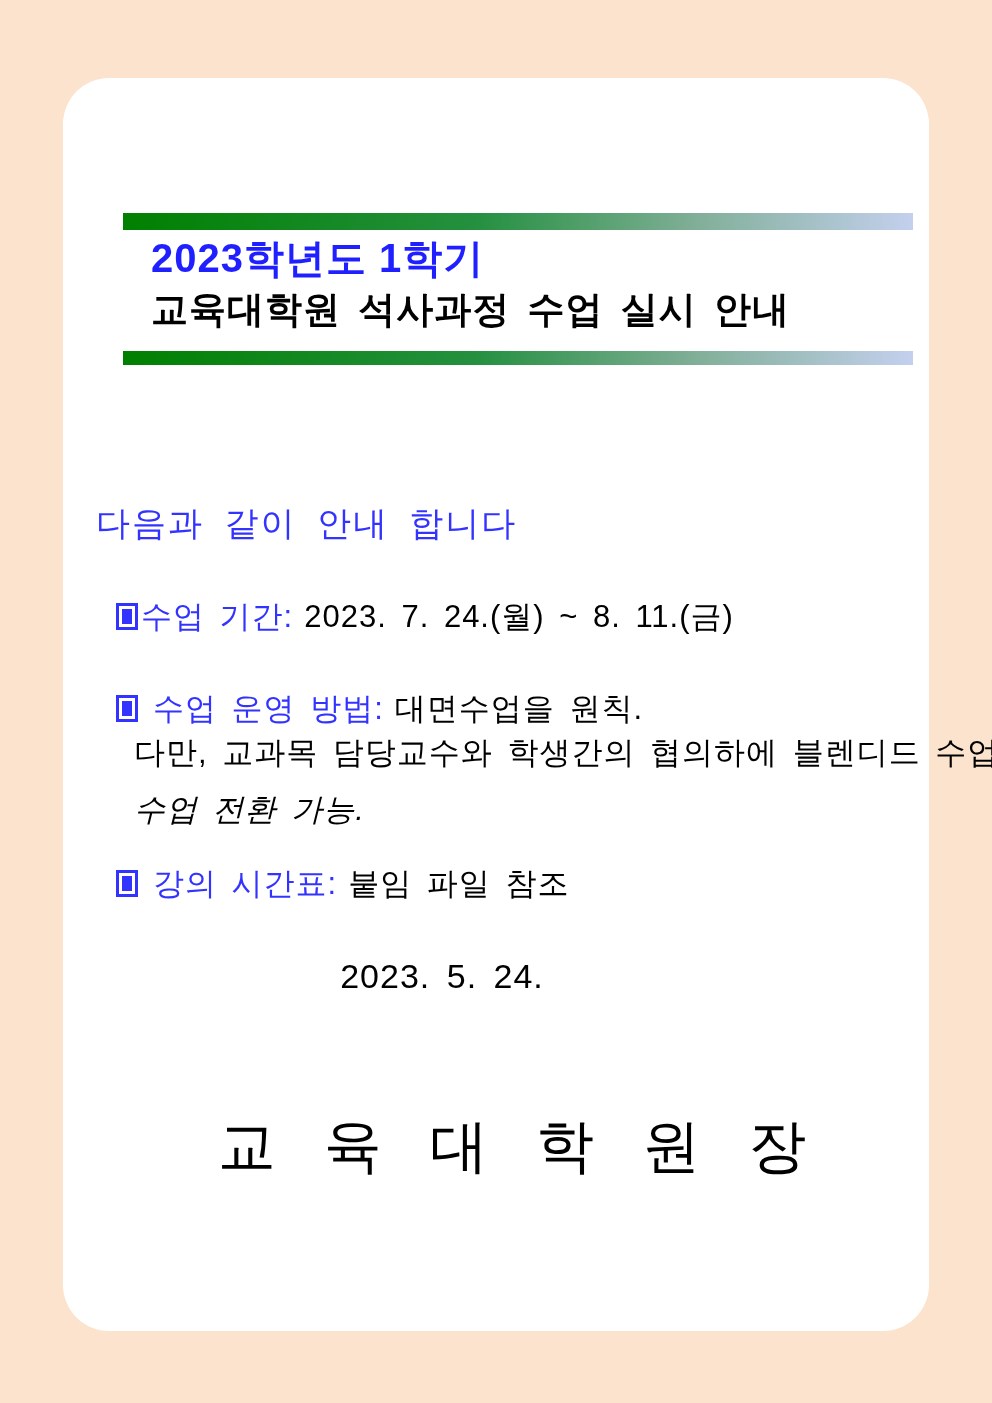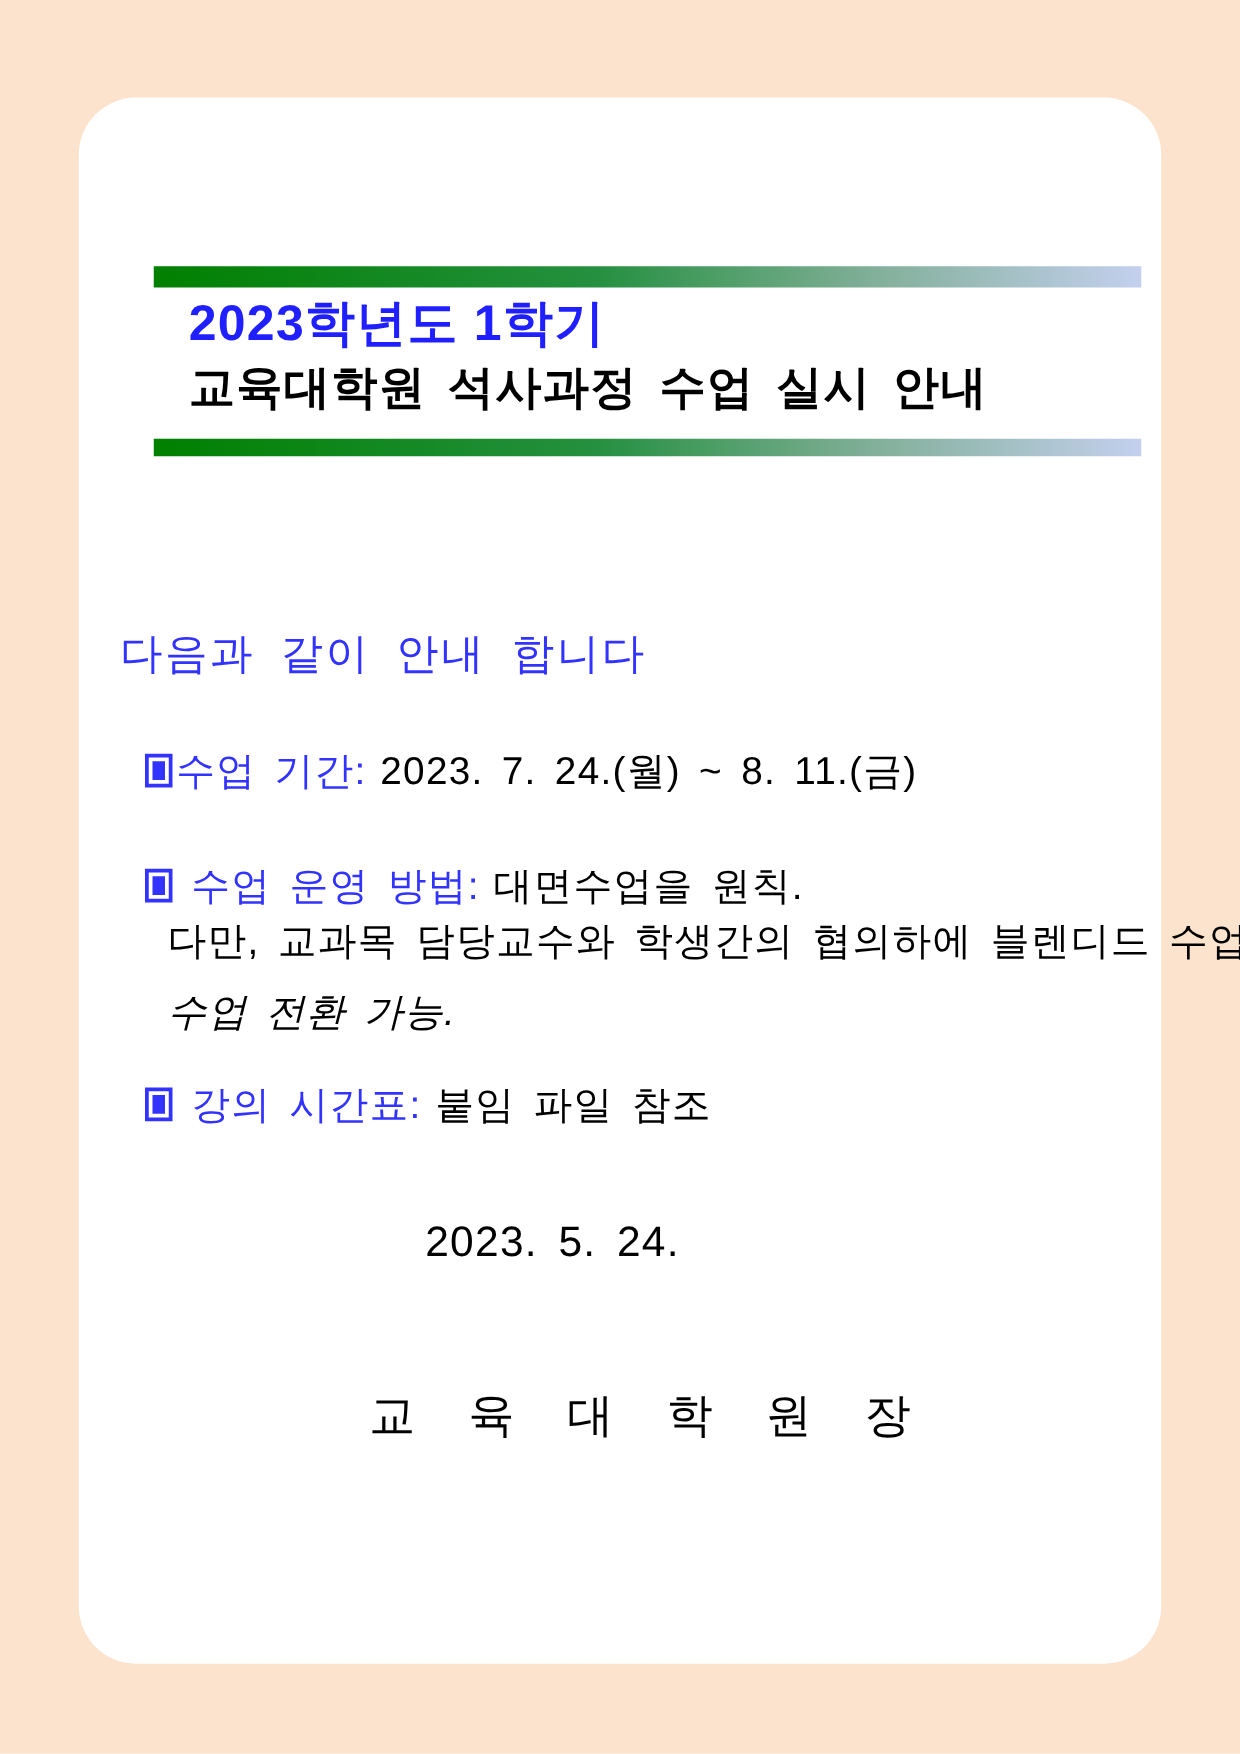--- a/index.html
+++ b/index.html
@@ -109,30 +109,29 @@
   .date-line {
     position: absolute;
     top: 879px;
     width: 100%;
     text-align: center;
     padding-right: 108px;
     font-size: 34px;
     letter-spacing: 1px;
     word-spacing: 6px;
     color: var(--text-black, #000000);
-    margin-top: 18px;
   }
 
   .signature-line {
     position: absolute;
     top: 1030px;
     width: 100%;
     text-align: center;
     padding-left: 34px;
-    font-size: 37px;
+    font-size: 58px;
     word-spacing: 28px;
     letter-spacing: 2px;
     color: var(--text-black, #000000);
   }
 </style>
 </head>
 <body>
 
 <div class="card">
 

